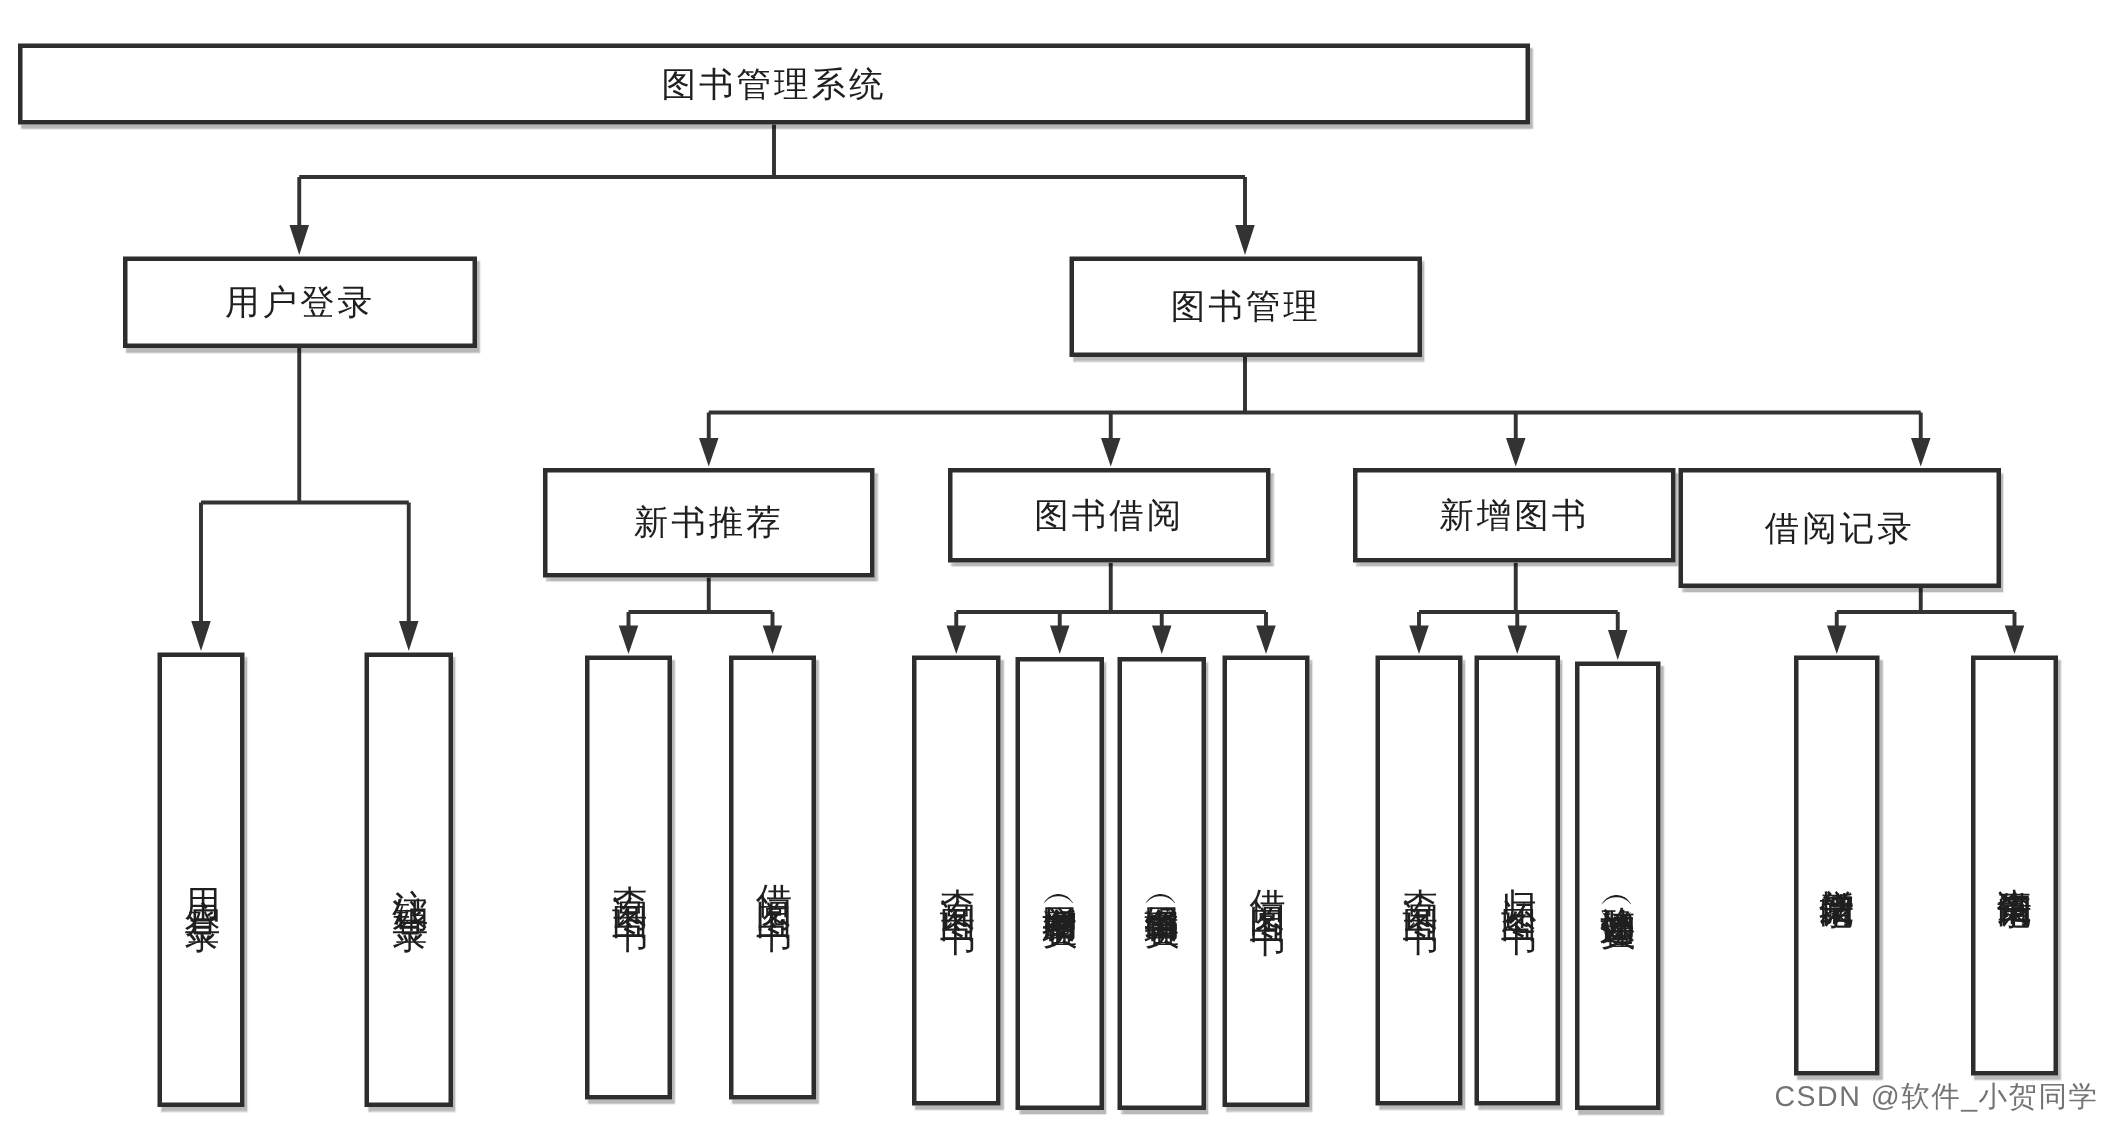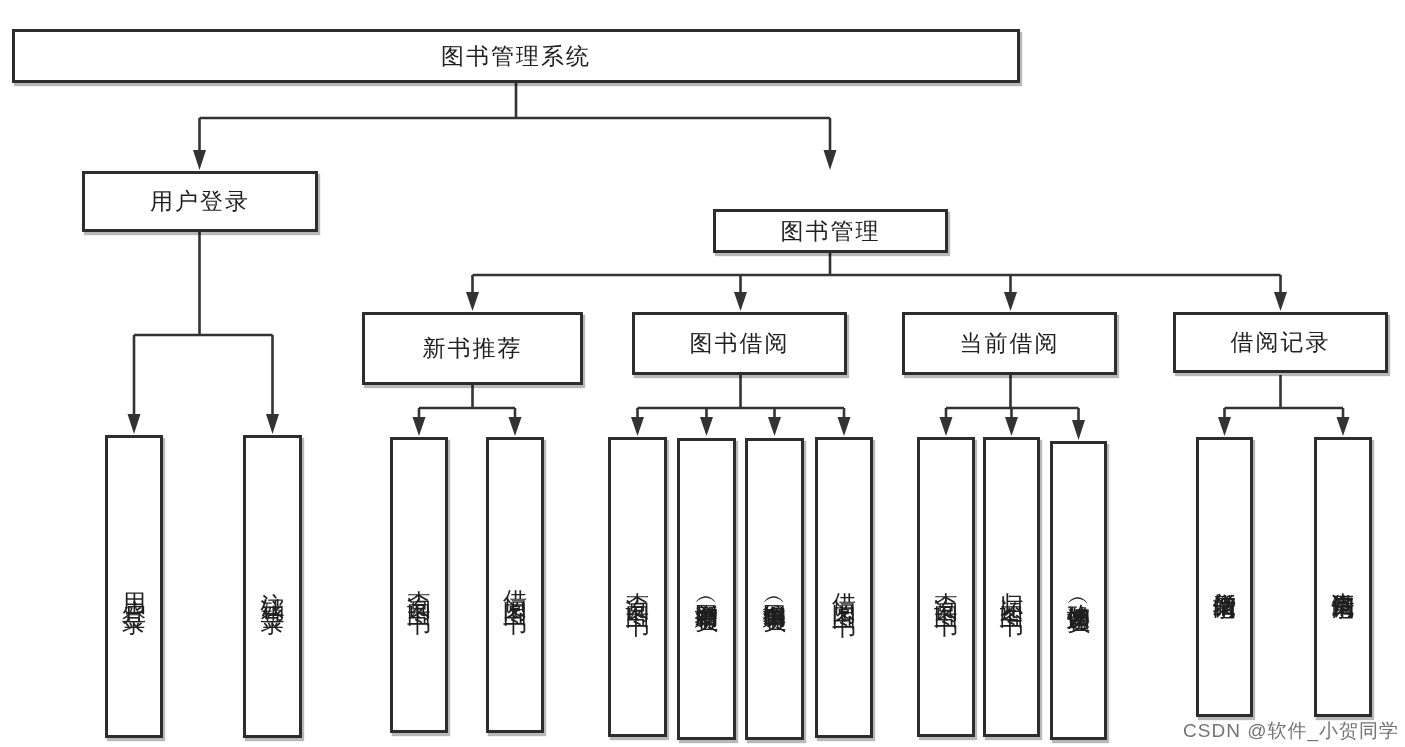--- a/index.html
+++ b/index.html
@@ -47,26 +47,26 @@
   }
 
   .vnode.dense {
     font-size: 23px;
     letter-spacing: 1px;
   }
 
   
   .n-root          { left: 12px;   top: 29px;  width: 1008px; height: 54px; }
   .n-user-login    { left: 82px;   top: 171px; width: 236px;  height: 61px; }
-  .n-book-mgmt     { left: 713px;  top: 171px; width: 235px;  height: 44px; margin-top: 38px; }
+  .n-book-mgmt     { left: 713px;  top: 171px; width: 235px;  height: 67px; }
 
   .n-new-book      { left: 362px;  top: 312px; width: 221px;  height: 73px; }
   .n-book-borrow   { left: 632px;  top: 312px; width: 215px;  height: 63px; text-align: right; }
   .n-cur-borrow    { left: 902px;  top: 312px; width: 215px;  height: 63px; }
-  .n-records       { left: 1173px; top: 312px; width: 215px;  height: 61px; }
+  .n-records       { left: 1119px; top: 312px; width: 215px;  height: 80px; }
 
   .l-user-login    { left: 105px;  top: 435px; width: 58px; height: 303px; }
   .l-logout        { left: 243px;  top: 435px; width: 59px; height: 303px; }
 
   .l-nb-query      { left: 390px;  top: 437px; width: 58px; height: 296px; }
   .l-nb-borrow     { left: 486px;  top: 437px; width: 58px; height: 296px; }
 
   .l-bb-query      { left: 608px;  top: 437px; width: 59px; height: 300px; }
   .l-bb-add        { left: 677px;  top: 438px; width: 59px; height: 302px; }
   .l-bb-edit       { left: 745px;  top: 438px; width: 59px; height: 302px; }
@@ -149,21 +149,21 @@
              M1336.5 417 L1349.5 417 L1343 436 Z"></path>
   </svg>
 
   <div class="node hnode n-root">图书管理系统</div>
 
   <div class="node hnode n-user-login">用户登录</div>
   <div class="node hnode n-book-mgmt">图书管理</div>
 
   <div class="node hnode n-new-book">新书推荐</div>
   <div class="node hnode n-book-borrow">图书借阅</div>
-  <div class="node hnode n-cur-borrow">当前借阅</div>
+  <div class="node hnode n-cur-borrow">新增图书</div>
   <div class="node hnode n-records">借阅记录</div>
 
   <div class="node vnode l-user-login">用户登录</div>
   <div class="node vnode l-logout">注销登录</div>
 
   <div class="node vnode l-nb-query">查询图书</div>
   <div class="node vnode l-nb-borrow">借阅图书</div>
 
   <div class="node vnode l-bb-query">查询图书</div>
   <div class="node vnode dense l-bb-add">新增图书（管理员）</div>

